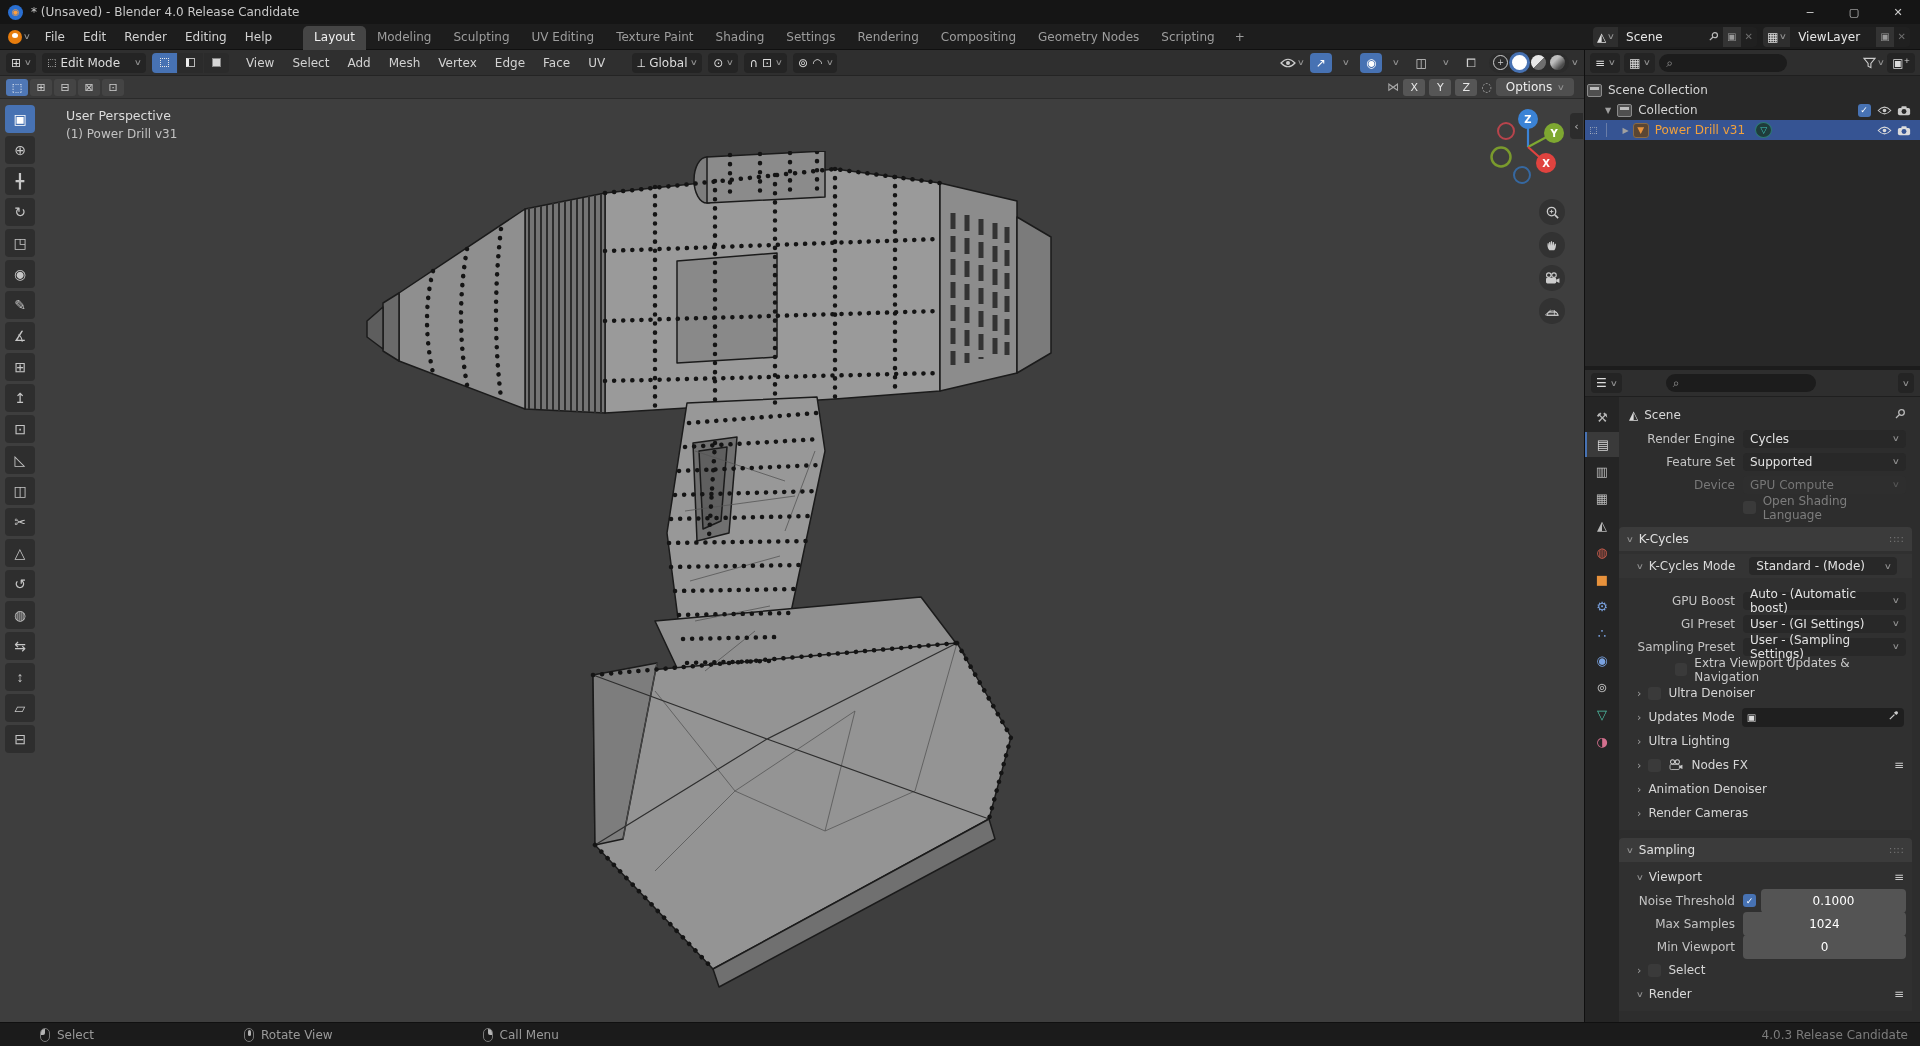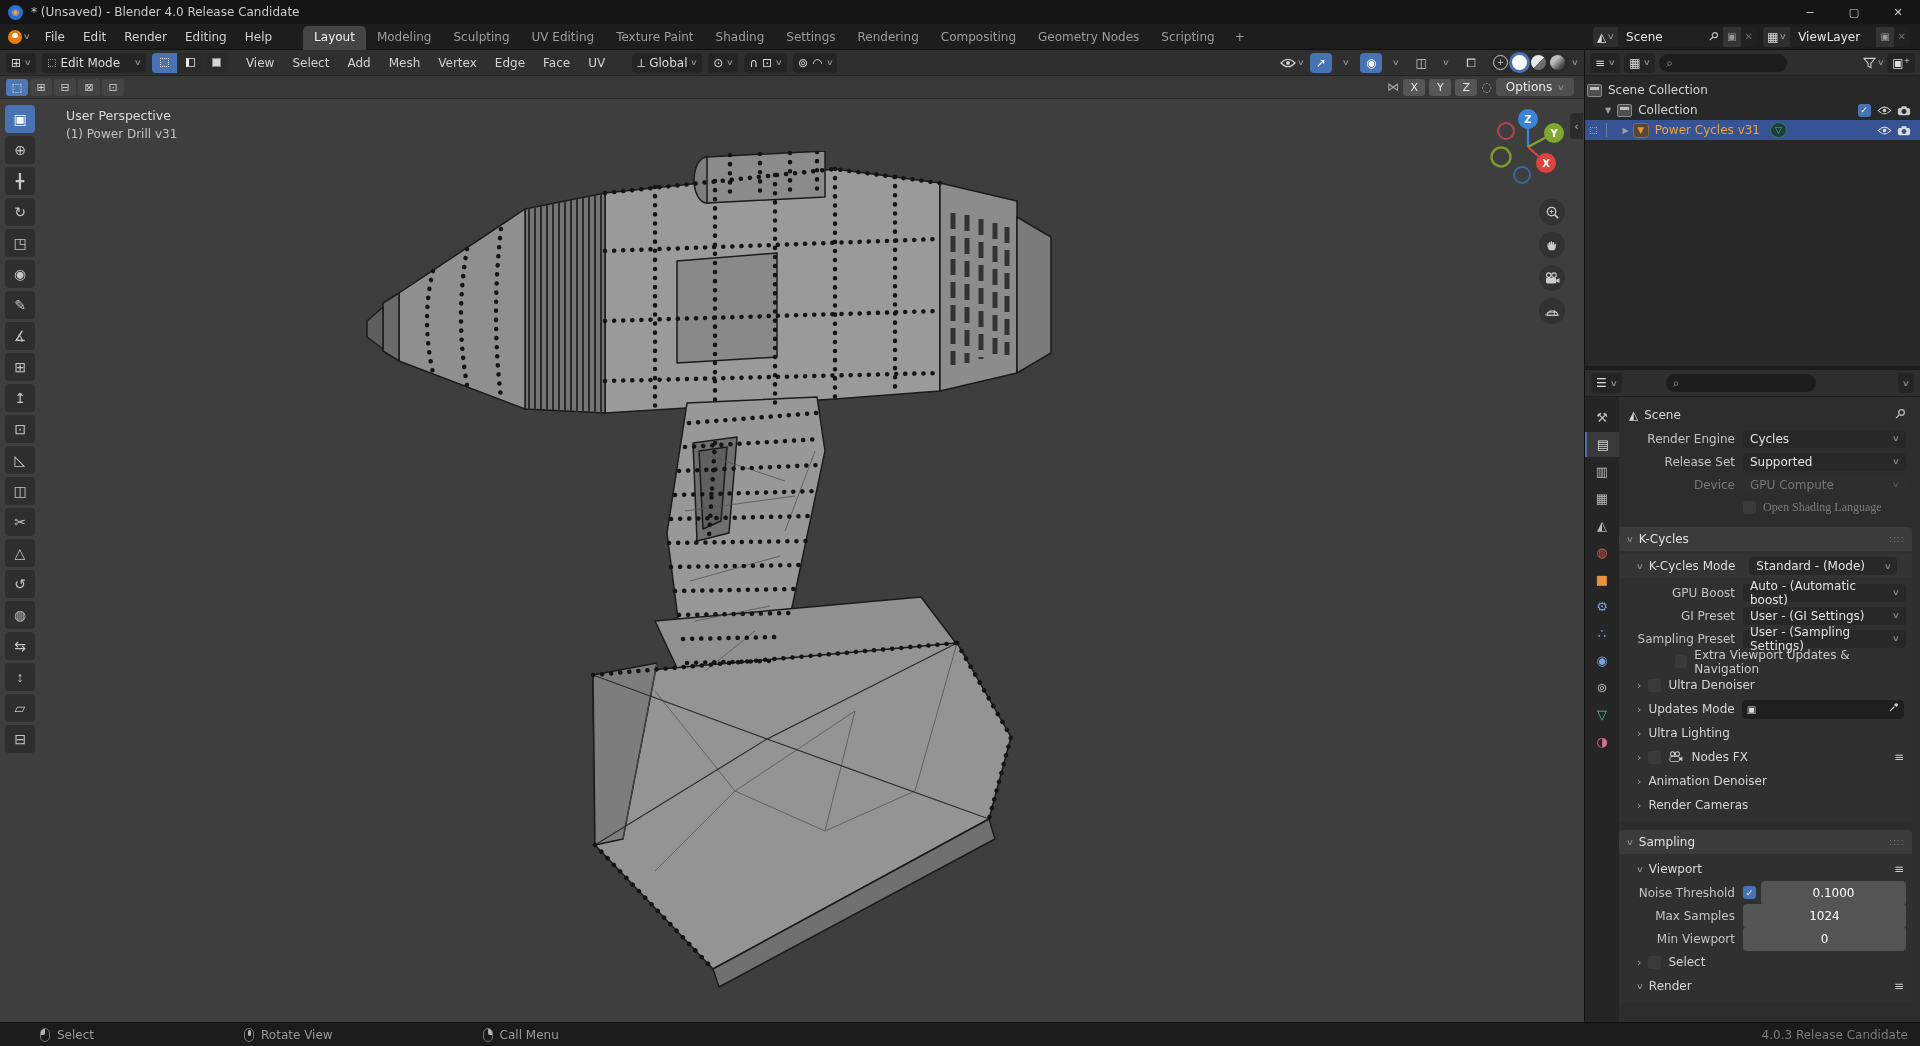--- a/index.html
+++ b/index.html
@@ -171,21 +171,21 @@
   .sect-row { height:24px; display:flex; align-items:center; gap:7px; padding-left:18px;
     color:#d5d5d5; }
   .sect-row .right { margin-left:auto; margin-right:8px; color:#c9c9c9; }
   .arrow { color:#a0a0a0; font-size:11px; }
   .obj-field { flex:1; background:#1f1f1f; border-radius:4px; height:19px; display:flex;
     align-items:center; padding:0 5px; margin-right:8px; color:#ddd; gap:5px; }
   .obj-field .dropper { margin-left:auto; }
   .panel-body { background:#303030; padding:3px 0 5px 0; }
   .checkrow { display:flex; align-items:center; height:22px; gap:7px; }
   .checkrow .lbl { color:#c9c9c9; }
-  .checkrow .lbl.dim { color:#7d7d7d;font-family:Liberation Serif, serif; }
+  .checkrow .lbl.dim { color:#7d7d7d; }
 
   
   #statusbar { position:absolute; left:0; bottom:0; width:1920px; height:24px; background:#1b1b1b;
     display:flex; align-items:center; color:#9a9a9a; border-top:1px solid #101010; }
   .hint { display:flex; align-items:center; margin-right:150px; }
   .hint:first-child { margin-left:40px; }
   .mouse { width:10px; height:14px; border:1.5px solid #787878; border-radius:5px; position:relative;
     display:inline-block; margin-right:7px; }
   .mouse i { position:absolute; background:#b5b5b5; }
   .mouse.left i { left:0; top:0; width:4px; height:6px; border-radius:4px 0 2px 0; }
@@ -572,21 +572,21 @@
                 <circle cx="8" cy="7.2" r="2.8" fill="#282828"></circle>
                 <rect x="5" y="1" width="6" height="3" rx="1" fill="#c9c9c9"></rect>
               </svg>
             </span>
         </div>
         <div class="ol-row selected">
           <span style="margin-left:4px;color:#cfcfcf;font-size:9px">⬚</span>
           <span style="width:1px;height:14px;background:#6a7da8;margin:0 8px 0 8px"></span>
           <span class="arrow" style="font-size:8px;margin-right:2px;margin-left:8px">▶</span>
           <span class="tri-badge">▼</span>
-          <span class="obj-label">Power Cycles v31</span>
+          <span class="obj-label">Power Drill v31</span>
           <span class="edit-badge">▽</span>
           <span class="spacer"></span>
           <span class="mini-ico">
             <svg width="15" height="9" viewBox="0 0 16 10">
                 <path d="M1 5 Q8 -2.5 15 5 Q8 12.5 1 5Z" fill="none" stroke="#dcdcdc" stroke-width="1.2"></path>
                 <circle cx="8" cy="5" r="2" fill="#dcdcdc"></circle>
               </svg>
             </span>
           <span class="mini-ico">
             <svg width="14" height="11" viewBox="0 0 16 12">
@@ -666,21 +666,21 @@
         <div class="prop-row">
           <div class="prop-label">Render Engine</div>
           <div class="prop-ctrl">
               <div class="dd">
             <span>Cycles</span>
                 <span class="chev">∨</span>
               </div>
             </div>
         </div>
         <div class="prop-row">
-          <div class="prop-label">Release Set</div>
+          <div class="prop-label">Feature Set</div>
           <div class="prop-ctrl">
               <div class="dd">
             <span>Supported</span>
                 <span class="chev">∨</span>
               </div>
             </div>
         </div>
         <div class="prop-row">
           <div class="prop-label dim">Device</div>
           <div class="prop-ctrl">
@@ -705,21 +705,21 @@
         </div>
         <div class="panel-body">
           <div class="subpanel-h">
             <span class="chev">∨</span>
             <span>K-Cycles Mode</span>
             <div class="dd" style="max-width:148px;margin-left:8px">
               <span>Standard - (Mode)</span>
                 <span class="chev">∨</span>
               </div>
           </div>
-          <div class="prop-row" style="margin-top:3px">
+          <div class="prop-row" style="margin-top:11px">
             <div class="prop-label">GPU Boost</div>
             <div class="prop-ctrl">
                 <div class="dd">
               <span>Auto - (Automatic boost)</span>
                   <span class="chev">∨</span>
                 </div>
               </div>
           </div>
           <div class="prop-row">
             <div class="prop-label">GI Preset</div>

